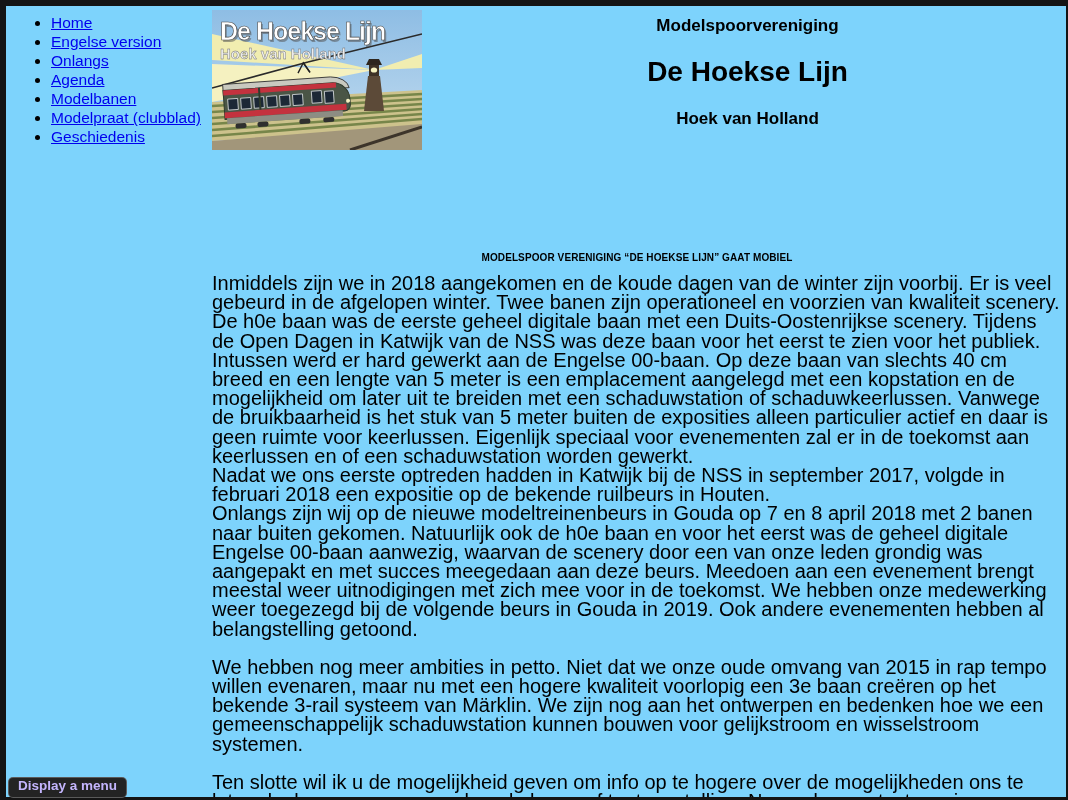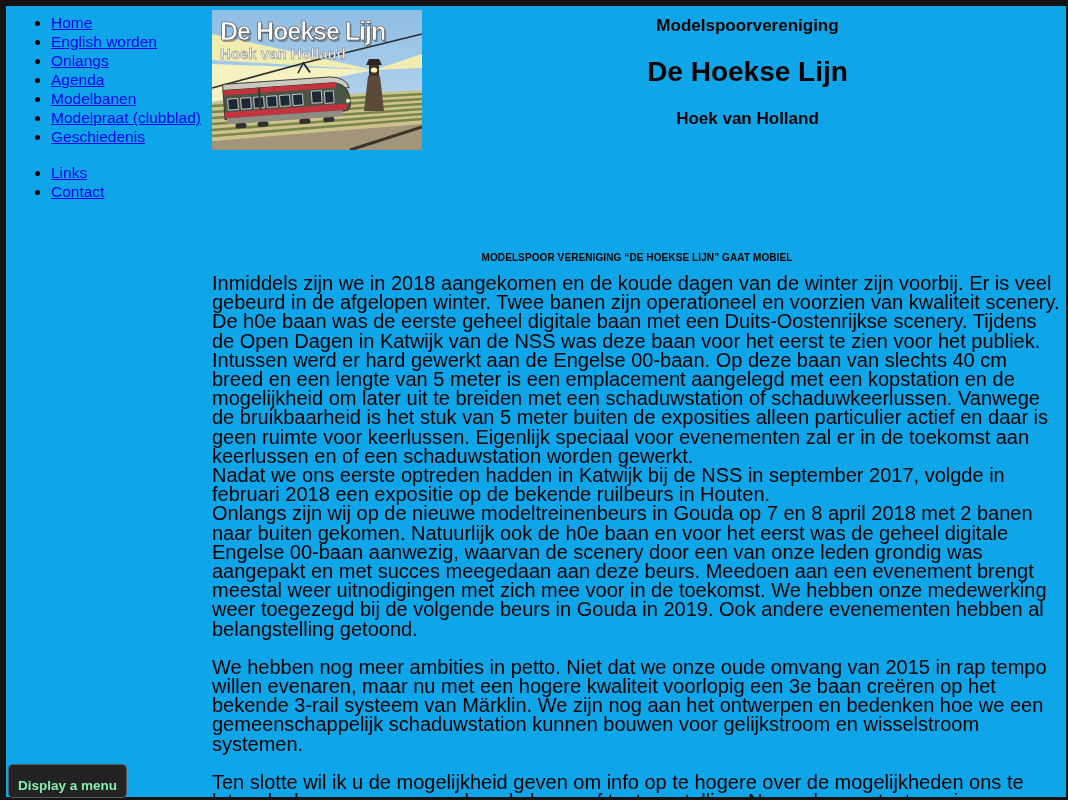--- a/index.html
+++ b/index.html
@@ -9,21 +9,21 @@
     font-family:"Liberation Sans", sans-serif;
     background:#000;
   }
   .frame {
     position:relative; width:1068px; height:800px;
     background:#141414;
     padding:6px 2px 3px 6px;
   }
   .page {
     width:100%; height:100%;
-    background:#0ea5e9;
+    background:#7dd3fc;
     display:flex;
     overflow:hidden;
   }
   
   .sidebar { width:206px; flex:none; }
   .sidebar ul { margin:7px 0 0 0; padding-left:45px; }
   .sidebar ul.group-gap { margin-top:17px; }
   .sidebar li { font-size:15.5px; line-height:19px; color:#000; margin:0; }
   .navlink {
     color:#0000EE; text-decoration:underline; cursor:pointer;
@@ -47,47 +47,43 @@
     font-size:20px; line-height:19.2px; color:#000;
   }
   .seg { margin:0; }
   .spacer { height:19px; }
   .spacer-sm { height:5px; }
   .follow-line { text-align:center; }
   .follow-line a { color:#0000EE; text-decoration:underline; cursor:pointer; }
   
   .menu-tooltip {
     position:absolute; left:8px; bottom:2px; z-index:20;
-    background:#232323; color:#86efac;
+    background:#232323; color:#c4b5fd;
     border:1px solid rgba(255,255,255,0.25);
     border-radius:5px;
     font-size:13.5px; font-weight:600;
-    padding:13px 9px 4px 9px;
+    padding:0 9px 4px 9px;
     cursor:pointer;
   }
 </style>
 </head>
 <body>
 
 <div class="frame">
   <div class="page">
 
     <nav class="sidebar">
       <ul>
         <li><a class="navlink">Home</a></li>
-        <li><a class="navlink">English worden</a></li>
+        <li><a class="navlink">Engelse version</a></li>
         <li><a class="navlink">Onlangs</a></li>
         <li><a class="navlink">Agenda</a></li>
         <li><a class="navlink">Modelbanen</a></li>
         <li><a class="navlink">Modelpraat (clubblad)</a></li>
         <li><a class="navlink">Geschiedenis</a></li>
-      </ul>
-      <ul class="group-gap">
-        <li><a class="navlink">Links</a></li>
-        <li><a class="navlink">Contact</a></li>
       </ul>
     </nav>
 
     <div class="main">
 
       <div class="header-row">
 
         <div class="logo-box">
           <svg viewBox="0 0 210 140" width="210" height="140">
             <defs>

